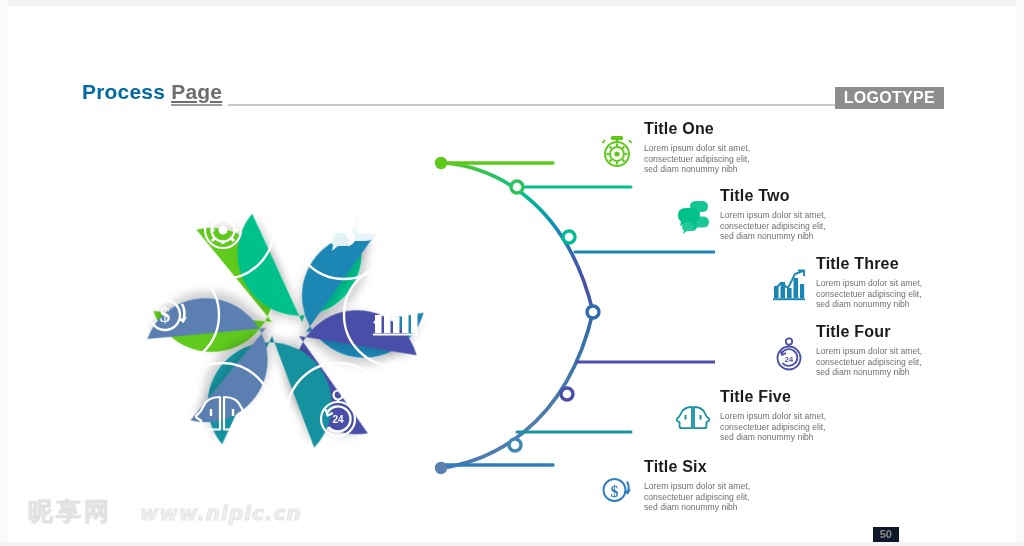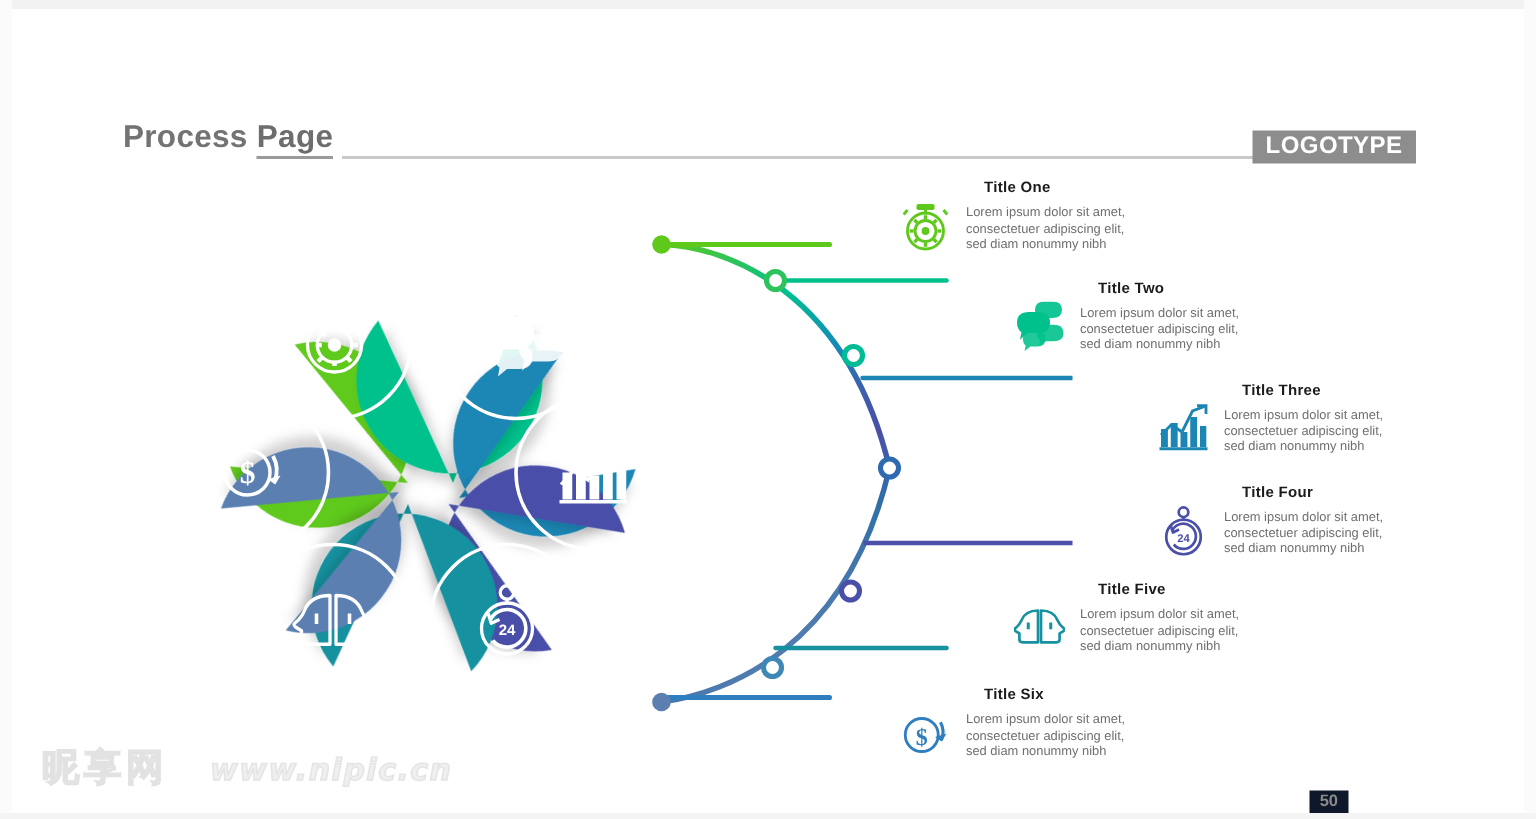--- a/index.html
+++ b/index.html
@@ -21,22 +21,22 @@
   .edge-right{position:absolute;right:0;top:0;width:8px;height:546px;background:#fbfbfb;}
   .edge-bottom{position:absolute;left:0;bottom:0;width:1024px;height:4px;background:#f4f4f4;}
 
   
   #header{position:absolute;left:0;top:38px;width:1024px;height:40px;}
   #title{
     position:absolute;left:82px;top:42px;
     font-size:21px;font-weight:bold;letter-spacing:.2px;
     white-space:nowrap;
   }
-  #title .t-light{color:#737373;}
-  #title .t-dark{color:#6d6d6d;border-bottom:2.5px solid #9a9a9a;padding-bottom:1px;}
+  #title .t-light{color:#0369a1;}
+  #title .t-dark{color:#6d6d6d;border-bottom:2.5px solid #9a9a9a;padding-bottom:1px;text-decoration:underline;}
   #header-rule{
     position:absolute;left:228px;top:66px;width:636px;height:2px;
     background:#c9c9c9;
   }
   #logotype{
     position:absolute;right:80px;top:49px;
     background:#8d8d8d;color:#ffffff;
     font-size:16px;font-weight:bold;letter-spacing:.3px;
     padding:3px 9px 4px 9px;
     line-height:15px;
@@ -44,22 +44,22 @@
 
   
   #flower{position:absolute;left:110px;top:150px;width:360px;height:340px;}
 
   
   #connectors{position:absolute;left:425px;top:140px;width:290px;height:360px;}
 
   
   .block{position:absolute;}
   .block .b-title{
-    font-size:10px;font-weight:bold;color:#1b1b1b;
-    letter-spacing:.2px;margin:0 0 5px 12px;white-space:nowrap;
+    font-size:16px;font-weight:bold;color:#1b1b1b;
+    letter-spacing:.2px;margin:0 0 5px 0;white-space:nowrap;
   }
   .block .b-body{
     font-size:8.6px;color:#6f6f6f;line-height:10.6px;white-space:nowrap;
   }
   .block .b-ico{position:absolute;left:0;top:14px;width:34px;height:34px;}
   .block .b-txt{position:absolute;left:44px;top:0;}
 
   
   #wm{
     position:absolute;left:28px;bottom:18px;

